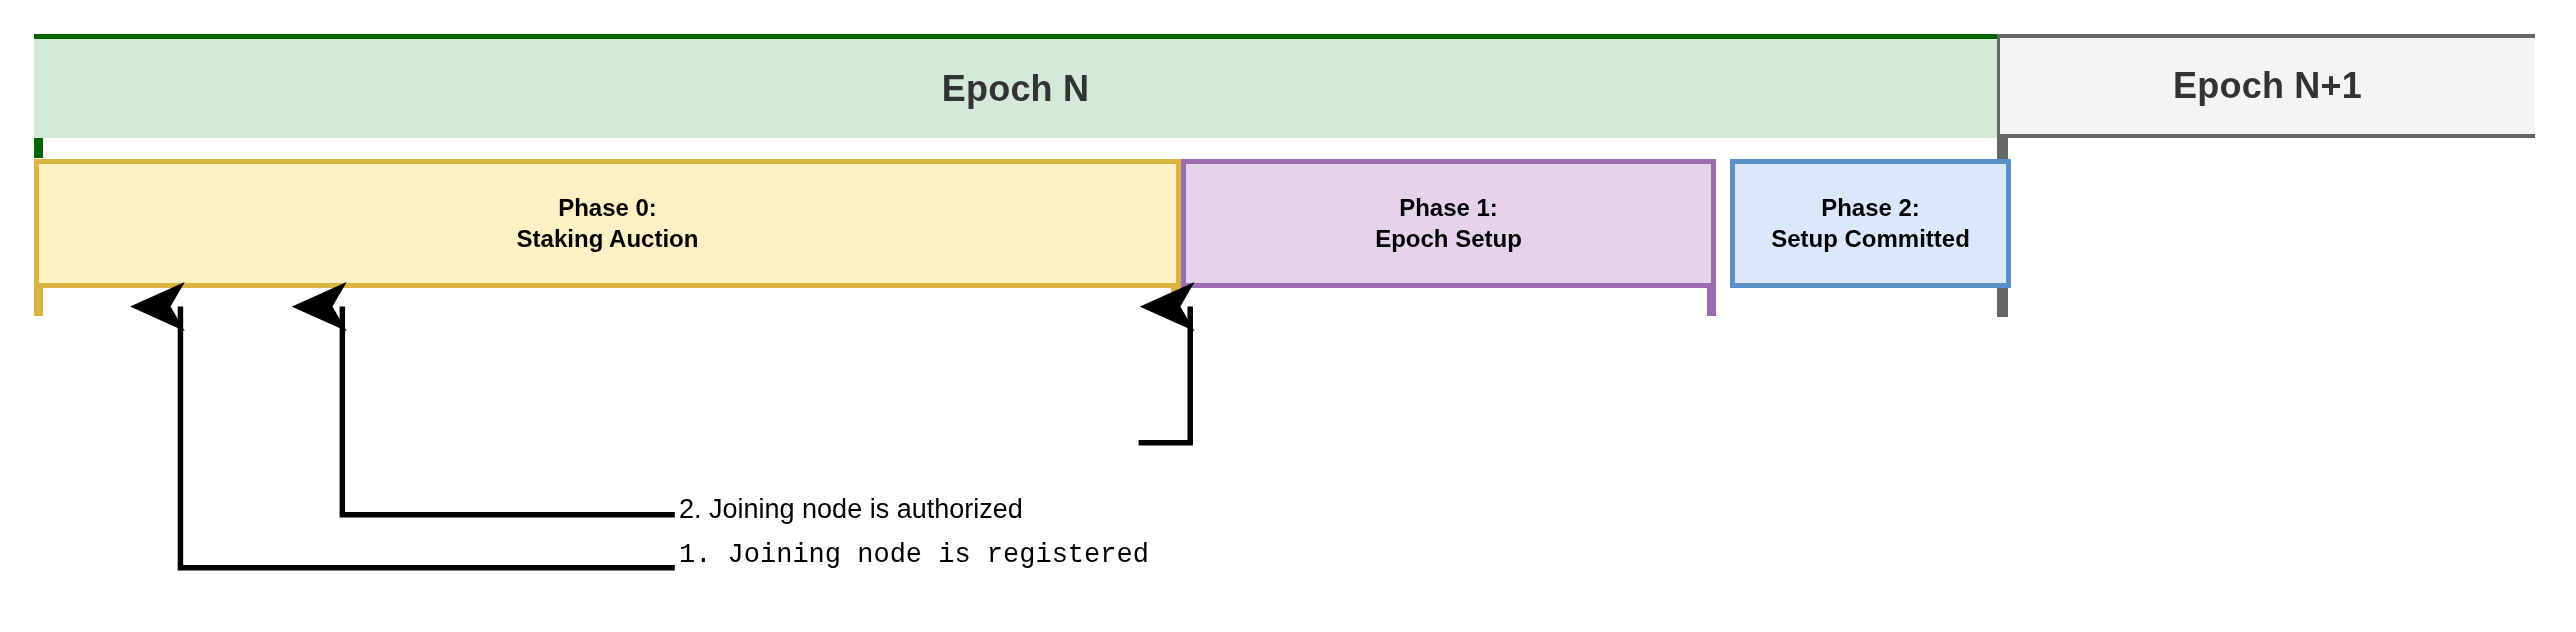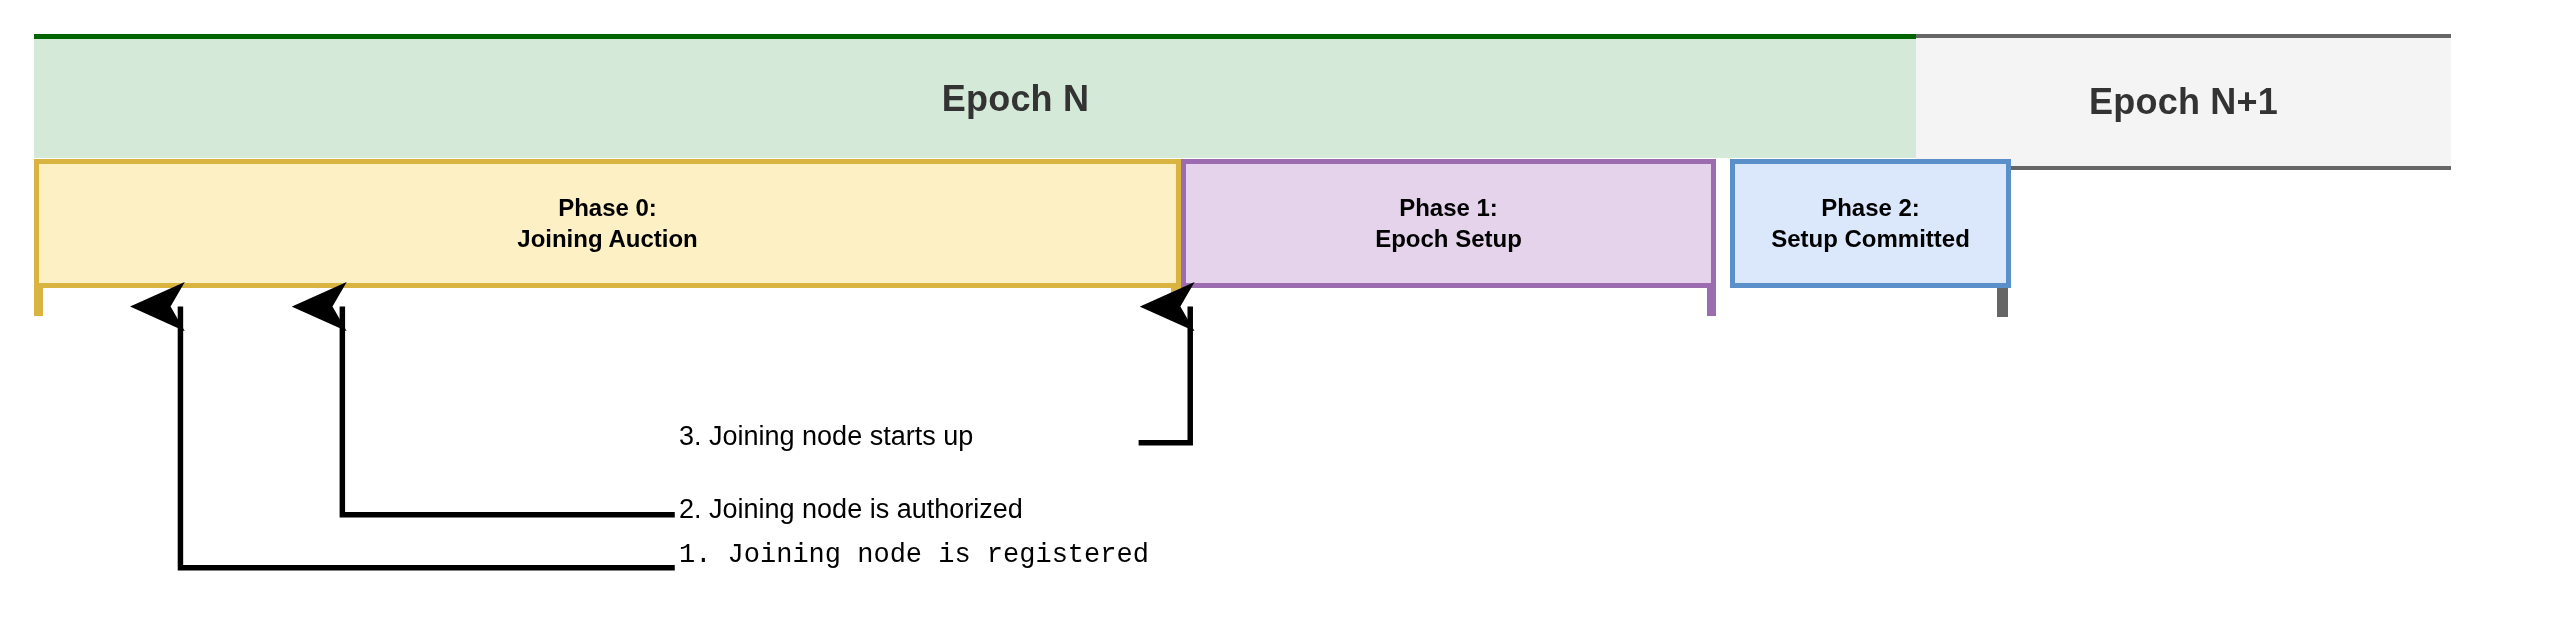--- a/index.html
+++ b/index.html
@@ -33,21 +33,21 @@
     font-weight: bold;
     color: #333333;
     letter-spacing: 0.2px;
     white-space: nowrap;
   }
 
   #epoch-n {
     left: 34px;
     top: 34px;
     width: 1963px;
-    height: 124px;
+    height: 104px;
     background: #d4e9d7;
     border-top: 5.5px solid #006400;
     border-left: 0;
   }
   #epoch-n-leftbar {
     position: absolute;
     left: 34px;
     top: 34px;
     width: 9.4px;
     height: 124px;
@@ -57,24 +57,24 @@
   #epoch-divider {
     position: absolute;
     left: 1997px;
     top: 34px;
     width: 11px;
     height: 283px;
     background: #666666;
   }
 
   #epoch-n1 {
-    left: 1916px;
+    left: 2000px;
     top: 34px;
     width: 535px;
-    height: 136px;
+    height: 104px;
     background: #f4f4f4;
     border-top: 4.7px solid #666666;
     border-bottom: 4.7px solid #666666;
     border-right: 0;
   }
 
   
   .phase-box {
     position: absolute;
     box-sizing: border-box;
@@ -161,21 +161,21 @@
   <div class="epoch-box" id="epoch-n1">
     <span class="epoch-label">Epoch N+1</span>
   </div>
 
   <div class="tick" id="tick-phase0-left"></div>
   <div class="tick" id="tick-phase0-right"></div>
   <div class="tick" id="tick-phase1-right"></div>
 
   <div class="phase-box" id="phase-0">
     <span class="phase-line">Phase 0:</span>
-    <span class="phase-line">Joining Auction</span>
+    <span class="phase-line">Staking Auction</span>
   </div>
 
   <div class="phase-box" id="phase-1">
     <span class="phase-line">Phase 1:</span>
     <span class="phase-line">Epoch Setup</span>
   </div>
 
   <div class="phase-box" id="phase-2">
     <span class="phase-line">Phase 2:</span>
     <span class="phase-line">Setup Committed</span>
@@ -188,20 +188,19 @@
       </marker>
     </defs>
 
     <path d="M 1455 566 L 1521 566 L 1521 392" fill="none" stroke="#000000" stroke-width="7" marker-end="url(#arrowhead)"></path>
 
     <path d="M 862 658 L 437 658 L 437 392" fill="none" stroke="#000000" stroke-width="7" marker-end="url(#arrowhead)"></path>
 
     <path d="M 862 726 L 230 726 L 230 392" fill="none" stroke="#000000" stroke-width="7" marker-end="url(#arrowhead)"></path>
   </svg>
 
-  <span class="note-label" id="note-3">3. Joining node starts up</span>
 
   <span class="note-label" id="note-2">2. Joining node is authorized</span>
 
   <span class="note-label" id="note-1">1. Joining node is registered</span>
 
 </div>
 
 
 </body></html>

